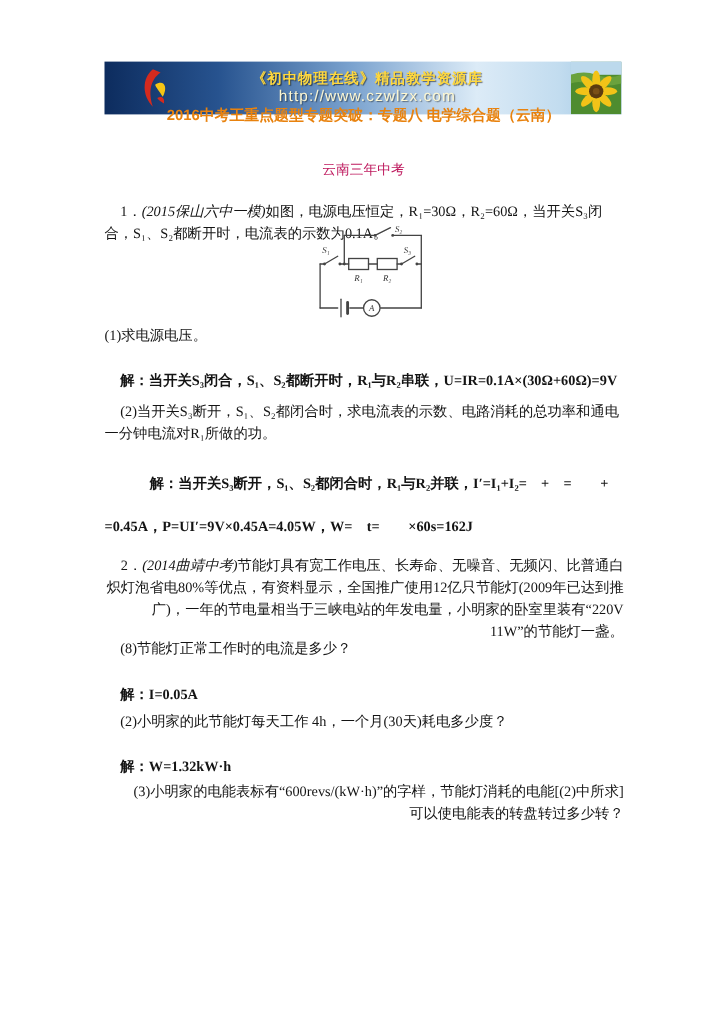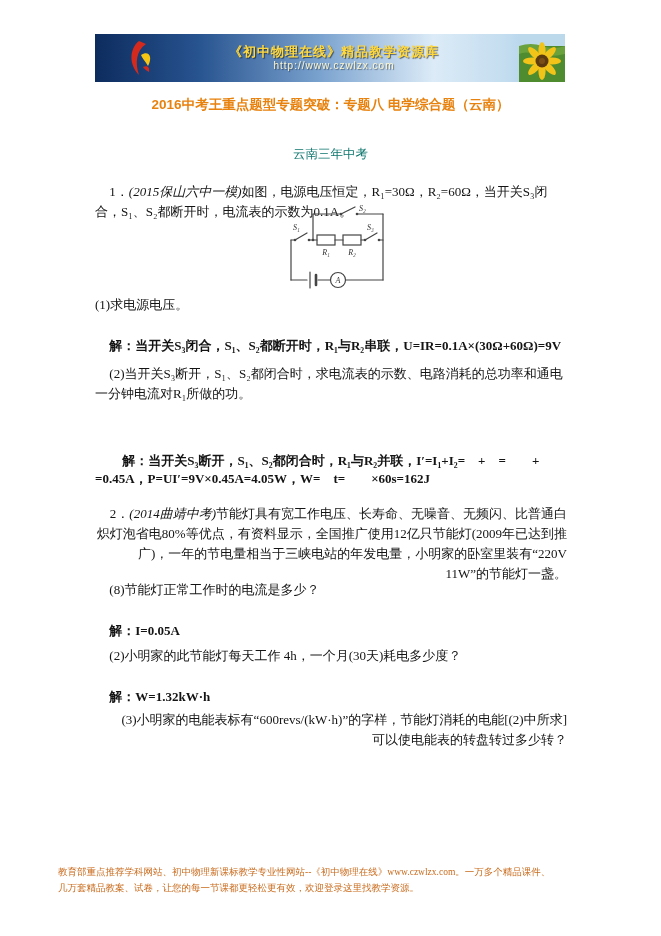--- a/index.html
+++ b/index.html
@@ -10,21 +10,21 @@
     height: 936px;
     background: #ffffff;
     overflow: hidden;
     font-family: "Liberation Serif", serif;
     color: #141414;
   }
 
   
   .banner {
     position: absolute;
-    left: 95px; top: 34px;
+    left: 95px; top: 56px;
     width: 470px; height: 48px;
     display: flex;
     align-items: center;
     background: linear-gradient(90deg, #0d2c5e 0%, #27538f 22%, #7ba3cf 48%, #dcebf7 72%, #c2dcef 88%, #9cc4e2 100%);
     overflow: hidden;
   }
   .banner .logo { margin-left: 30px; flex: 0 0 auto; }
   .banner .txt {
     flex: 1 1 auto;
     text-align: center;
@@ -34,40 +34,40 @@
   .banner-title {
     font-family: "Liberation Sans", sans-serif;
     font-size: 13px;
     font-weight: bold;
     color: #ffd83d;
     text-shadow: 1px 1px 1px rgba(0,0,0,.55);
     letter-spacing: 1px;
   }
   .banner-url {
     font-family: "Liberation Sans", sans-serif;
-    font-size: 10px;
+    font-size: 14px;
     color: #fdf7d2;
     text-shadow: 1px 1px 1px rgba(0,0,0,.45);
     letter-spacing: 1px;
   }
   .sunflower { flex: 0 0 auto; }
 
   
   .doc-title {
     position: absolute; top: 96px; left: 0; width: 100%;
     text-align: center;
     font-family: "Liberation Sans", sans-serif;
     font-size: 13.5px; font-weight: bold;
     color: #e8820e;
   }
   .section-heading {
     position: absolute; top: 146px; left: 0; width: 100%;
     text-align: center;
     font-size: 12.5px;
-    color: #0f766e;
+    color: #be185d;
   }
   .para {
     position: absolute;
     left: 95px; width: 472px;
     font-size: 13px; line-height: 20px;
   }
   .indent1 { text-indent: 1.1em; }
   .indent2 { text-indent: 2.1em; }
   .answer { font-weight: bold; margin-top: 21px; }
   .src { font-style: italic; }
@@ -174,29 +174,25 @@
     <text x="10" y="28">S₁</text>
     <text x="84" y="28">S₃</text>
     <text x="43" y="53" text-anchor="middle">R₁</text>
     <text x="69" y="53" text-anchor="middle">R₂</text>
     <text x="55" y="81" text-anchor="middle">A</text>
   </svg>
 
   <p class="para" style="top:295px;">(1)求电源电压。</p>
   <p class="para answer indent1" style="top:315px;">解：当开关S₃闭合，S₁、S₂都断开时，R₁与R₂串联，U=IR=0.1A×(30Ω+60Ω)=9V</p>
   <p class="para indent1" style="top:364px;">(2)当开关S₃断开，S₁、S₂都闭合时，求电流表的示数、电路消耗的总功率和通电一分钟电流对R₁所做的功。</p>
-  <p class="para answer indent2" style="top:430px;">解：当开关S₃断开，S₁、S₂都闭合时，R₁与R₂并联，I′=I₁+I₂=　+　=　　+</p>
+  <p class="para answer indent2" style="top:409px;text-align:center;">解：当开关S₃断开，S₁、S₂都闭合时，R₁与R₂并联，I′=I₁+I₂=　+　=　　+</p>
   <p class="para answer" style="top:448px;">=0.45A，P=UI′=9V×0.45A=4.05W，W=　t=　　×60s=162J</p>
 
   <p class="para indent1" style="top:504px;text-align:right;"><span>2．</span><span class="src">(2014曲靖中考)</span><span>节能灯具有宽工作电压、长寿命、无噪音、无频闪、比普通白炽灯泡省电80%等优点，有资料显示，全国推广使用12亿只节能灯(2009年已达到推广)，一年的节电量相当于三峡电站的年发电量，小明家的卧室里装有“220V 11W”的节能灯一盏。</span></p>
 
   <p class="para indent1" style="top:580px;">(8)节能灯正常工作时的电流是多少？</p>
   <p class="para answer indent1" style="top:600px;">解：I=0.05A</p>
   <p class="para indent1" style="top:646px;">(2)小明家的此节能灯每天工作 4h，一个月(30天)耗电多少度？</p>
   <p class="para answer indent1" style="top:666px;">解：W=1.32kW·h</p>
   <p class="para indent1" style="top:710px;text-align:right;">(3)小明家的电能表标有“600revs/(kW·h)”的字样，节能灯消耗的电能[(2)中所求]可以使电能表的转盘转过多少转？</p>
 
-  <div class="footer">
-    <div>教育部重点推荐学科网站、初中物理新课标教学专业性网站--《初中物理在线》www.czwlzx.com。一万多个精品课件、</div>
-    <div>几万套精品教案、试卷，让您的每一节课都更轻松更有效，欢迎登录这里找教学资源。</div>
-  </div>
 
 </div>
 
 </body></html>

